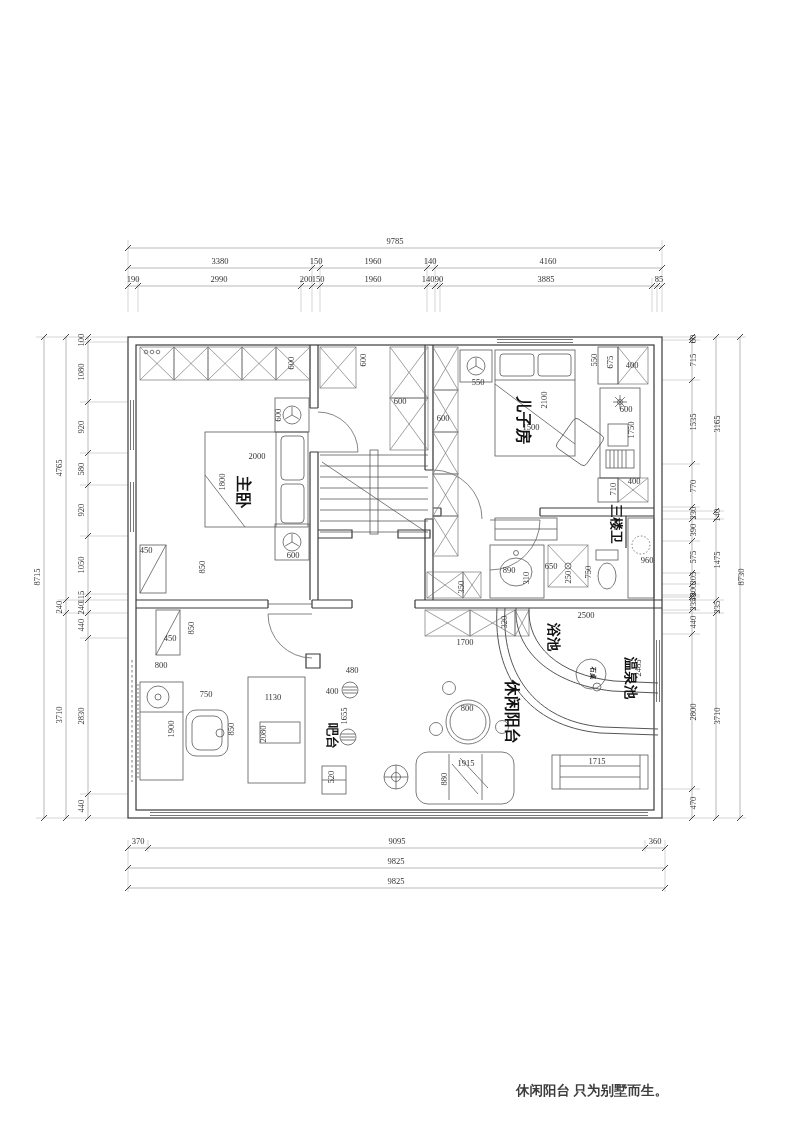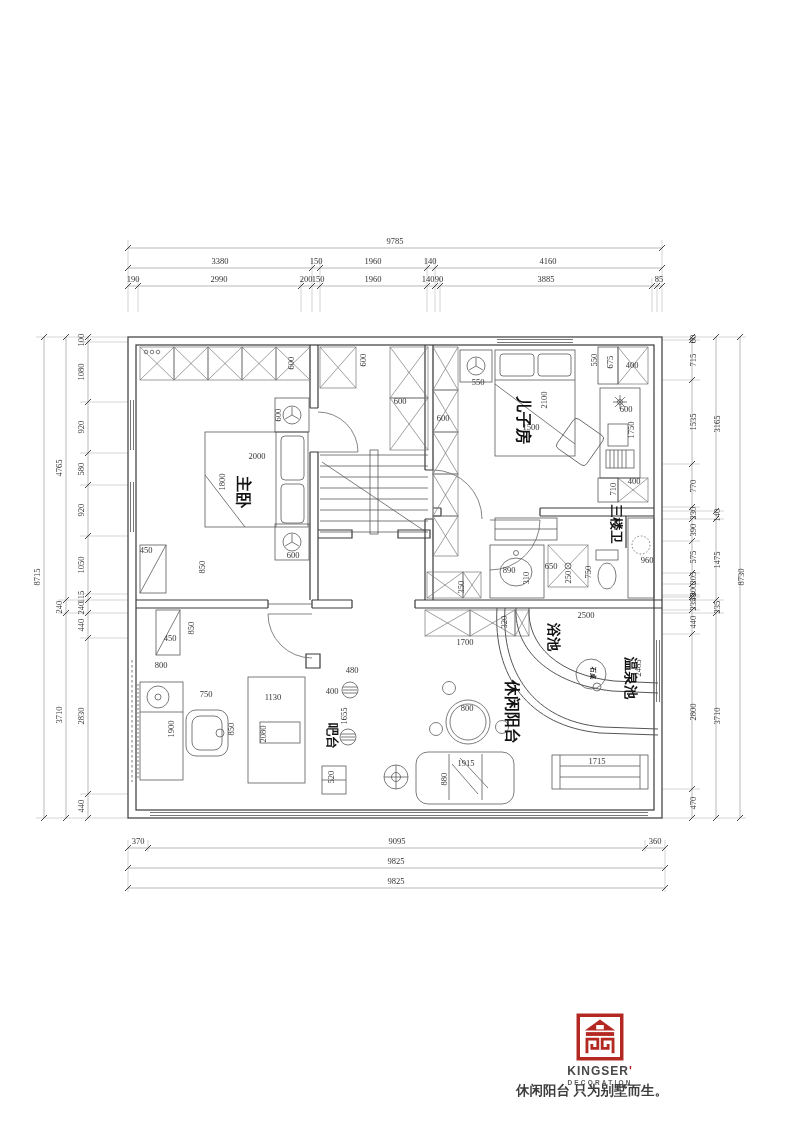--- a/index.html
+++ b/index.html
@@ -420,28 +420,14 @@
     <text class="roomlabel" font-size="16" x="518" y="420" transform="rotate(90 518 420)">儿子房</text>
     <text class="roomlabel" font-size="13" x="612" y="524" transform="rotate(90 612 524)">三楼卫</text>
     <text class="roomlabel" font-size="14" x="549" y="637" transform="rotate(90 549 637)">浴池</text>
     <text class="roomlabel" font-size="14" x="626" y="678" transform="rotate(90 626 678)">温泉池</text>
     <text class="roomlabel" font-size="16" x="507" y="712" transform="rotate(90 507 712)">休闲阳台</text>
     <text class="roomlabel" font-size="13" x="328" y="736" transform="rotate(90 328 736)">吧台</text>
     <text class="roomlabel" font-size="6.5" x="591" y="673" transform="rotate(90 591 673)">石桌</text>
   </g>
 </svg>
 
-<div class="footer">
-  <div class="logoBox">
-    <svg width="50" height="50" viewBox="0 0 46 46" style="position:static">
-      <rect x="3" y="3" width="40" height="40" fill="none" stroke="#b32821" stroke-width="3.2"></rect>
-      <path d="M23,7 L37,17 L9,17 Z" fill="#b32821"></path>
-      <rect x="10" y="18.5" width="26" height="3.5" fill="#b32821"></rect>
-      <rect x="19.5" y="12" width="7" height="4" fill="#ffffff"></rect>
-      <path d="M11,38 V25 H21 V33.5 H15.5 V29.5" fill="none" stroke="#b32821" stroke-width="2.6"></path>
-      <path d="M35,38 V25 H25 V33.5 H30.5 V29.5" fill="none" stroke="#b32821" stroke-width="2.6"></path>
-    </svg>
-  </div>
-  <div class="brand"><span>KINGSER</span><span class="apos">'</span></div>
-  <div class="sub">DECORATION</div>
-</div>
 <div class="tagline">休闲阳台 只为别墅而生。</div>
 </div>
 
 </body></html>

